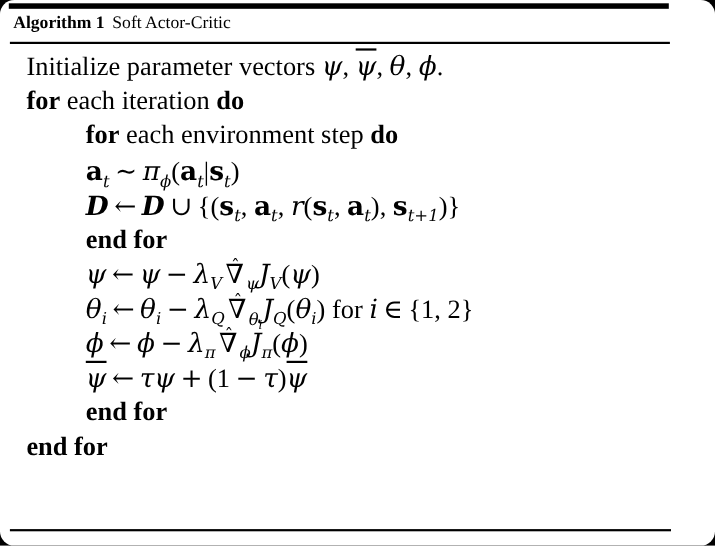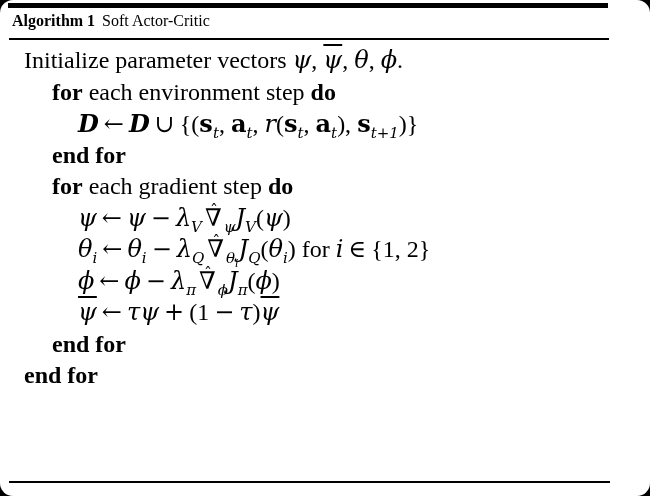--- a/index.html
+++ b/index.html
@@ -47,21 +47,21 @@
     top: 45px;
     width: 532px;
   }
   .algo-line {
     height: 31.55px;
     line-height: 31.55px;
     font-size: 24px;
     white-space: nowrap;
   }
   .ind0 { padding-left: 24px; }
-  .ind1 { padding-left: 52px; }
+  .ind1 { padding-left: 78px; }
   .ind2 { padding-left: 78px; }
 
   
   .tx { font-family: "Liberation Serif", "DejaVu Serif", serif; }
   .kw { font-family: "Liberation Serif", "DejaVu Serif", serif; font-weight: bold; }
   .it { font-family: "DejaVu Serif", "Liberation Serif", serif; font-style: italic; }
   .bf { font-family: "DejaVu Serif", "Liberation Serif", serif; font-weight: bold; }
   .sc { font-family: "DejaVu Serif", "Liberation Serif", serif; font-style: italic; font-weight: bold; }
   .op { font-family: "DejaVu Serif", "DejaVu Sans", serif; padding: 0 5px; }
   .bar {
@@ -102,24 +102,25 @@
   <div class="rule rule-top" style="background: rgb(0, 0, 0);"></div>
 
   <div class="title">
     <span class="kw">Algorithm 1</span><span class="tx">Soft Actor-Critic</span>
   </div>
 
   <div class="rule rule-head" style="background: rgb(0, 0, 0);"></div>
 
   <div id="algo-body">
       <div class="algo-line ind0"><span class="tx">Initialize parameter vectors </span><span class="it">ψ</span><span class="tx">, </span><span class="bar">ψ</span><span class="tx">, </span><span class="it">θ</span><span class="tx">, </span><span class="it">ϕ</span><span class="tx">.</span></div>
+      <div class="algo-line ind0"><span class="kw">for</span><span class="tx"> each iteration </span><span class="kw">do</span></div>
       <div class="algo-line ind1"><span class="kw">for</span><span class="tx"> each environment step </span><span class="kw">do</span></div>
+      <div class="algo-line ind2"><span class="bf">a</span><sub class="sub">t</sub><span class="op">∼</span><span class="it">π</span><sub class="sub">ϕ</sub><span class="tx">(</span><span class="bf">a</span><sub class="sub">t</sub><span class="tx">|</span><span class="bf">s</span><sub class="sub">t</sub><span class="tx">)</span></div>
       <div class="algo-line ind2"><span class="sc">D</span><span class="op">←</span><span class="sc">D</span><span class="op">∪</span><span class="tx">{(</span><span class="bf">s</span><sub class="sub">t</sub><span class="tx">, </span><span class="bf">a</span><sub class="sub">t</sub><span class="tx">, </span><span class="it">r</span><span class="tx">(</span><span class="bf">s</span><sub class="sub">t</sub><span class="tx">, </span><span class="bf">a</span><sub class="sub">t</sub><span class="tx">), </span><span class="bf">s</span><sub class="sub">t+1</sub><span class="tx">)}</span></div>
       <div class="algo-line ind1"><span class="kw">end for</span></div>
-      <div class="algo-line ind1"><span class="kw">for</span><span class="tx"> each gradient step </span><span class="kw">do</span></div>
       <div class="algo-line ind2"><span class="it">ψ</span><span class="op">←</span><span class="it">ψ</span><span class="op">−</span><span class="it">λ</span><sub class="sub">V</sub><span class="nh"><span class="hat">ˆ</span><span>∇</span></span><sub class="sub">ψ</sub><span class="it">J</span><sub class="sub">V</sub><span class="tx">(</span><span class="it">ψ</span><span class="tx">)</span></div>
       <div class="algo-line ind2"><span class="it">θ</span><sub class="sub">i</sub><span class="op">←</span><span class="it">θ</span><sub class="sub">i</sub><span class="op">−</span><span class="it">λ</span><sub class="sub">Q</sub><span class="nh"><span class="hat">ˆ</span><span>∇</span></span><sub class="sub">θ<sub class="subsub">i</sub></sub><span class="it">J</span><sub class="sub">Q</sub><span class="tx">(</span><span class="it">θ</span><sub class="sub">i</sub><span class="tx">) for </span><span class="it">i</span><span class="op">∈</span><span class="tx">{1, 2}</span></div>
       <div class="algo-line ind2"><span class="it">ϕ</span><span class="op">←</span><span class="it">ϕ</span><span class="op">−</span><span class="it">λ</span><sub class="sub">π</sub><span class="nh"><span class="hat">ˆ</span><span>∇</span></span><sub class="sub">ϕ</sub><span class="it">J</span><sub class="sub">π</sub><span class="tx">(</span><span class="it">ϕ</span><span class="tx">)</span></div>
       <div class="algo-line ind2"><span class="bar">ψ</span><span class="op">←</span><span class="it">τψ</span><span class="op">+</span><span class="tx">(1</span><span class="op">−</span><span class="it">τ</span><span class="tx">)</span><span class="bar">ψ</span></div>
       <div class="algo-line ind1"><span class="kw">end for</span></div>
       <div class="algo-line ind0"><span class="kw">end for</span></div>
     </div>
 
   <div class="rule rule-bottom" style="background: rgb(0, 0, 0);"></div>
 </div>

